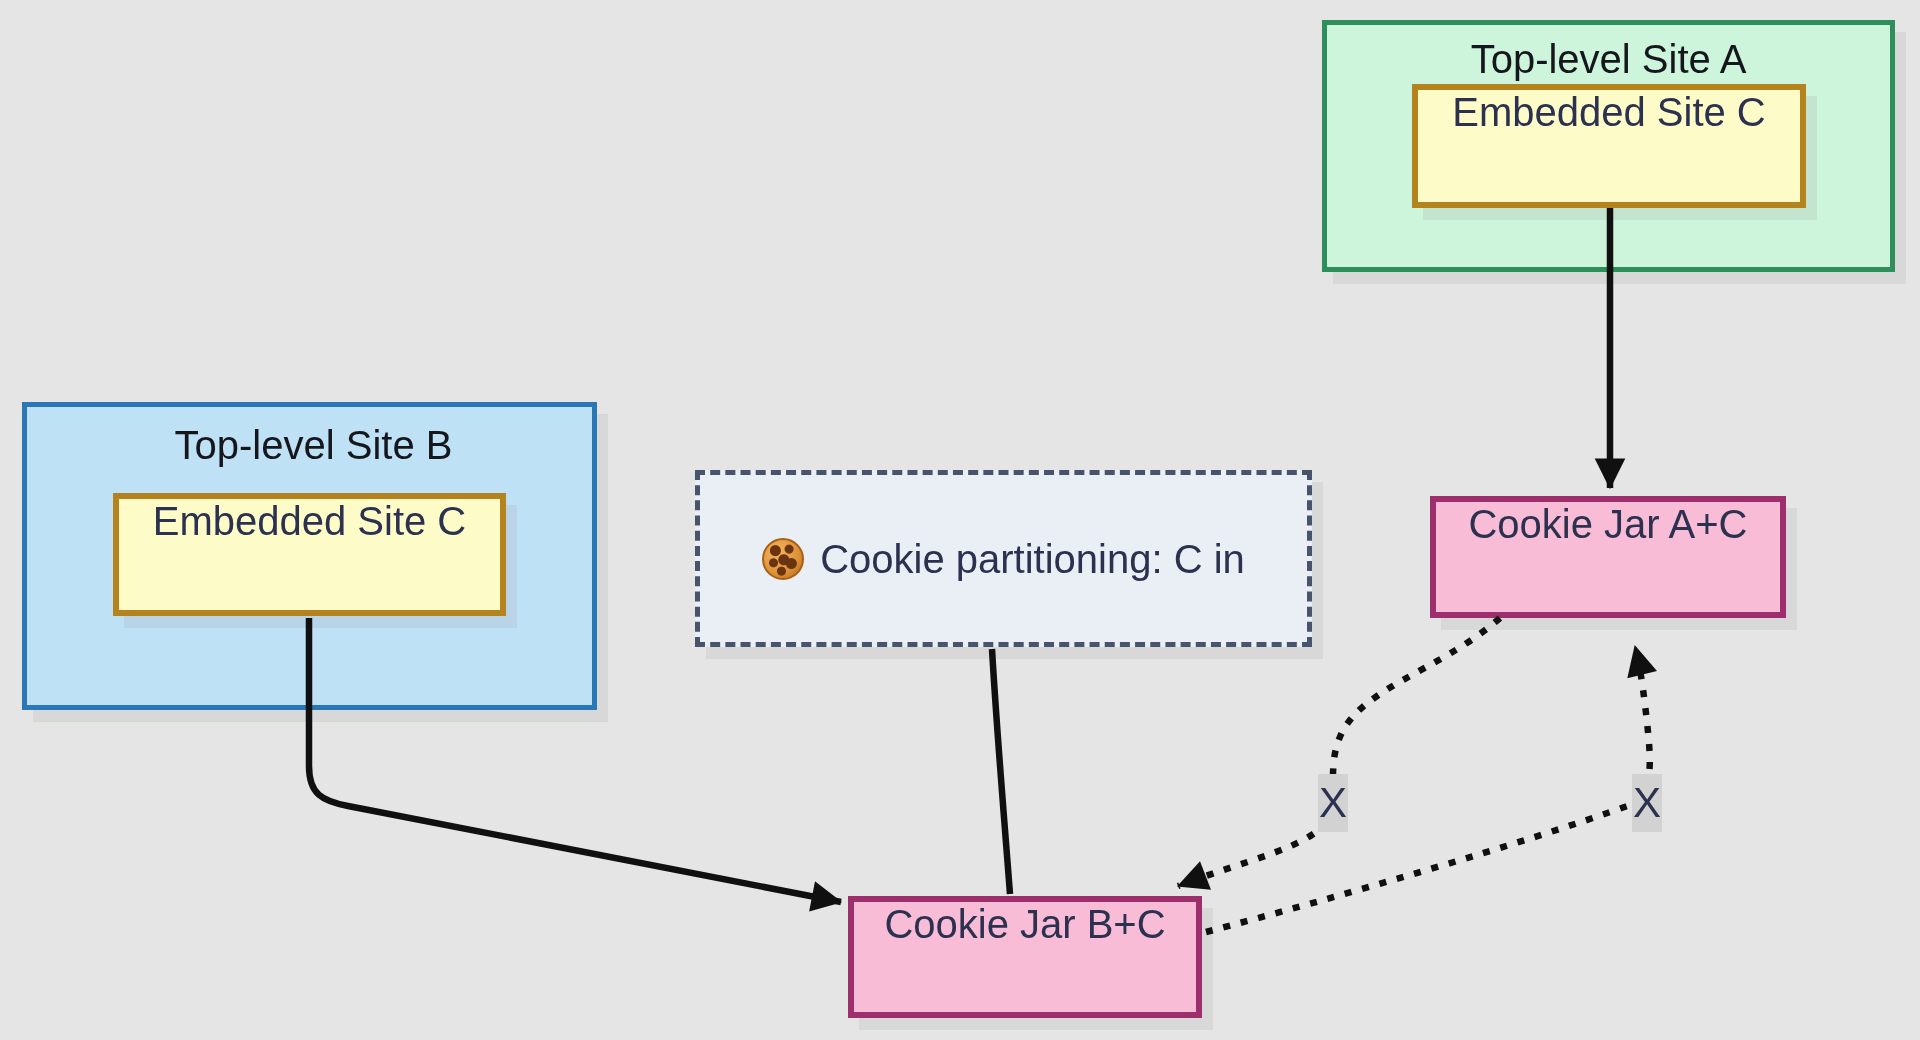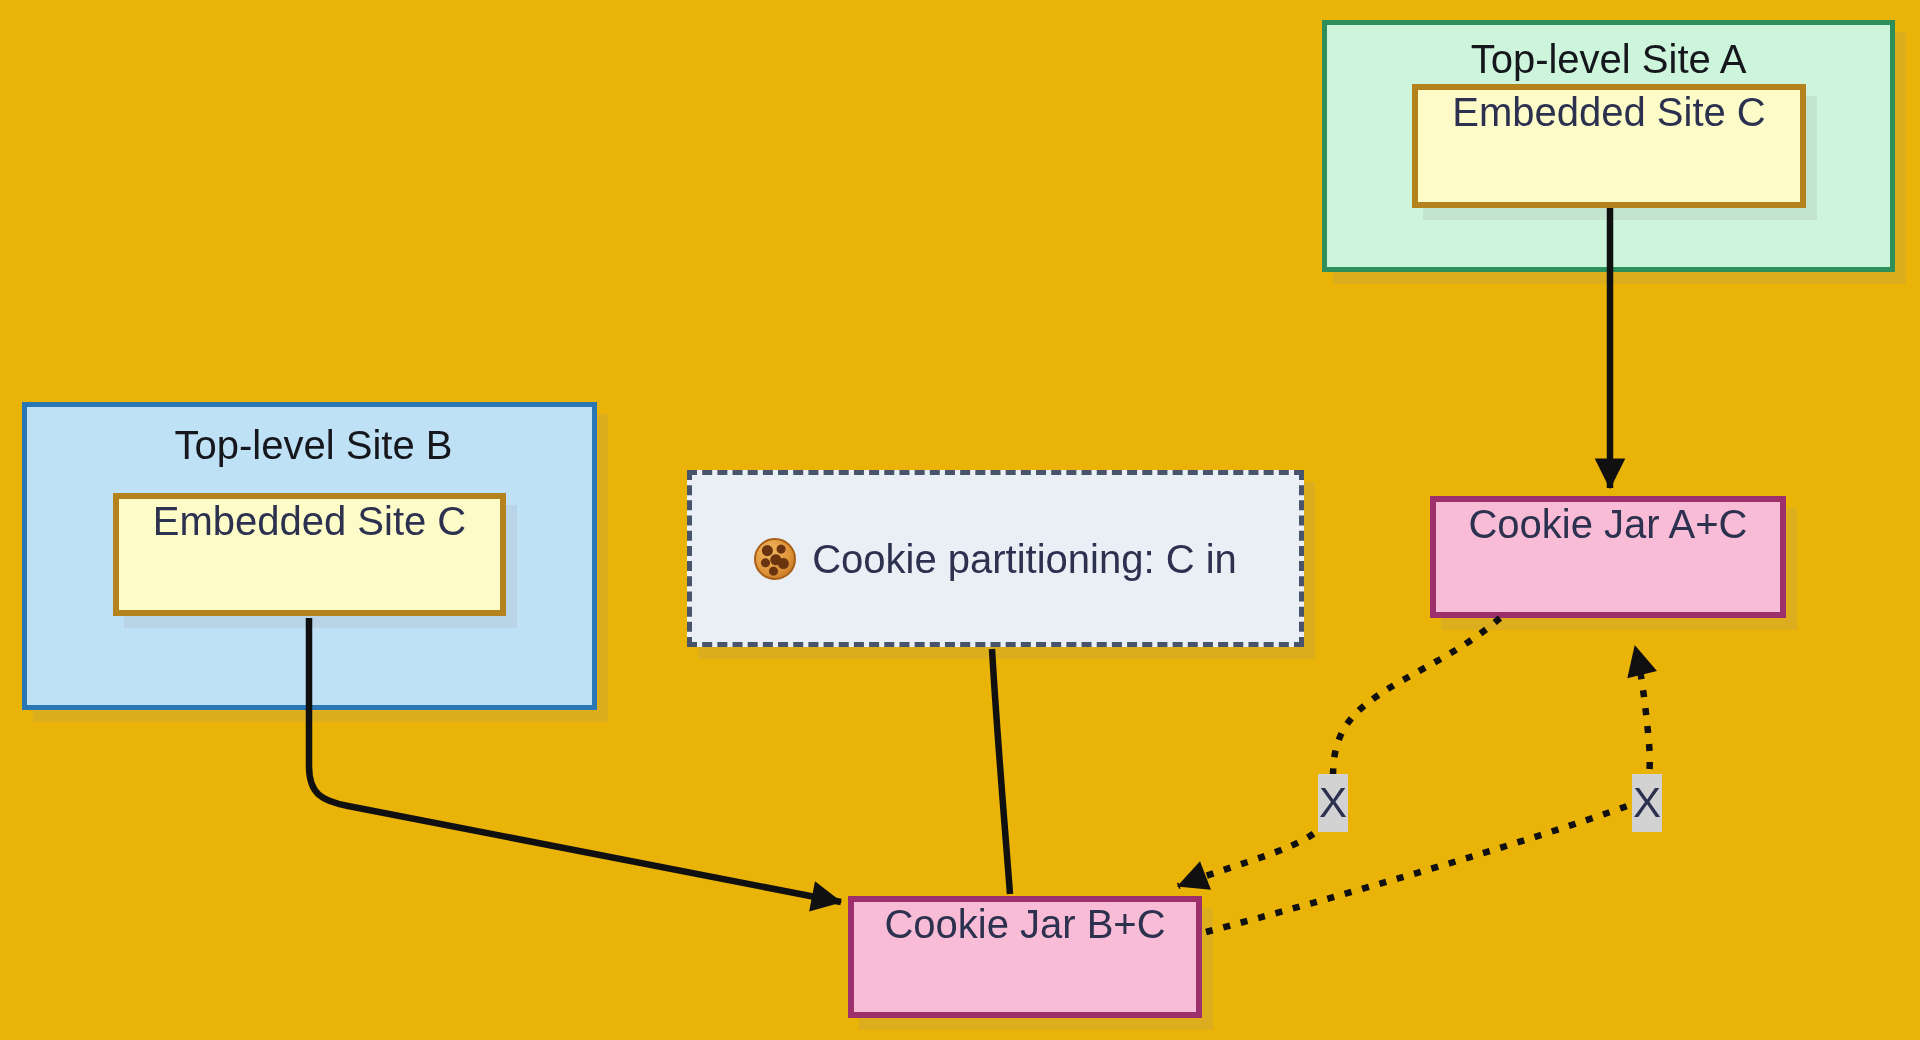--- a/index.html
+++ b/index.html
@@ -1,33 +1,33 @@
 <!DOCTYPE html>
 <html><head>
 <meta charset="utf-8">
 <style>
   html,body{margin:0;padding:0;background:#ffffff;}
   .canvas{
-    position:relative;width:1920px;height:1040px;background:#eab308;overflow:hidden;
+    position:relative;width:1920px;height:1040px;background:#e5e5e5;overflow:hidden;
     font-family:"Liberation Sans","DejaVu Sans",sans-serif;
   }
   .box{position:absolute;box-sizing:border-box;}
   .shadow{box-shadow:11px 12px 0 rgba(150,150,150,0.16);}
   .group{border:5px solid;}
   .group-title{
     position:absolute;left:0;right:0;text-align:center;
     font-size:40px;line-height:1.2;white-space:nowrap;
   }
   .node{
     border:6px solid;display:flex;justify-content:center;
     font-size:40px;white-space:nowrap;
   }
   .note{
     border:5px dashed;display:flex;flex-direction:column;align-items:center;justify-content:center;
-    font-size:40px;line-height:1.5;text-align:center;
+    font-size:40px;line-height:1.5;text-align:center;margin-left:8px;
   }
   .note-line{display:flex;align-items:center;justify-content:center;white-space:nowrap;}
   .cookie-icon{
     width:42px;height:42px;border-radius:50%;display:inline-block;margin-right:16px;flex:0 0 auto;
     background:
       radial-gradient(circle at 30% 28%, #6b3410 0 5px, transparent 6px),
       radial-gradient(circle at 66% 24%, #6b3410 0 4px, transparent 5px),
       radial-gradient(circle at 52% 52%, #6b3410 0 5px, transparent 6px),
       radial-gradient(circle at 25% 60%, #6b3410 0 4px, transparent 5px),
       radial-gradient(circle at 72% 62%, #6b3410 0 5px, transparent 6px),

